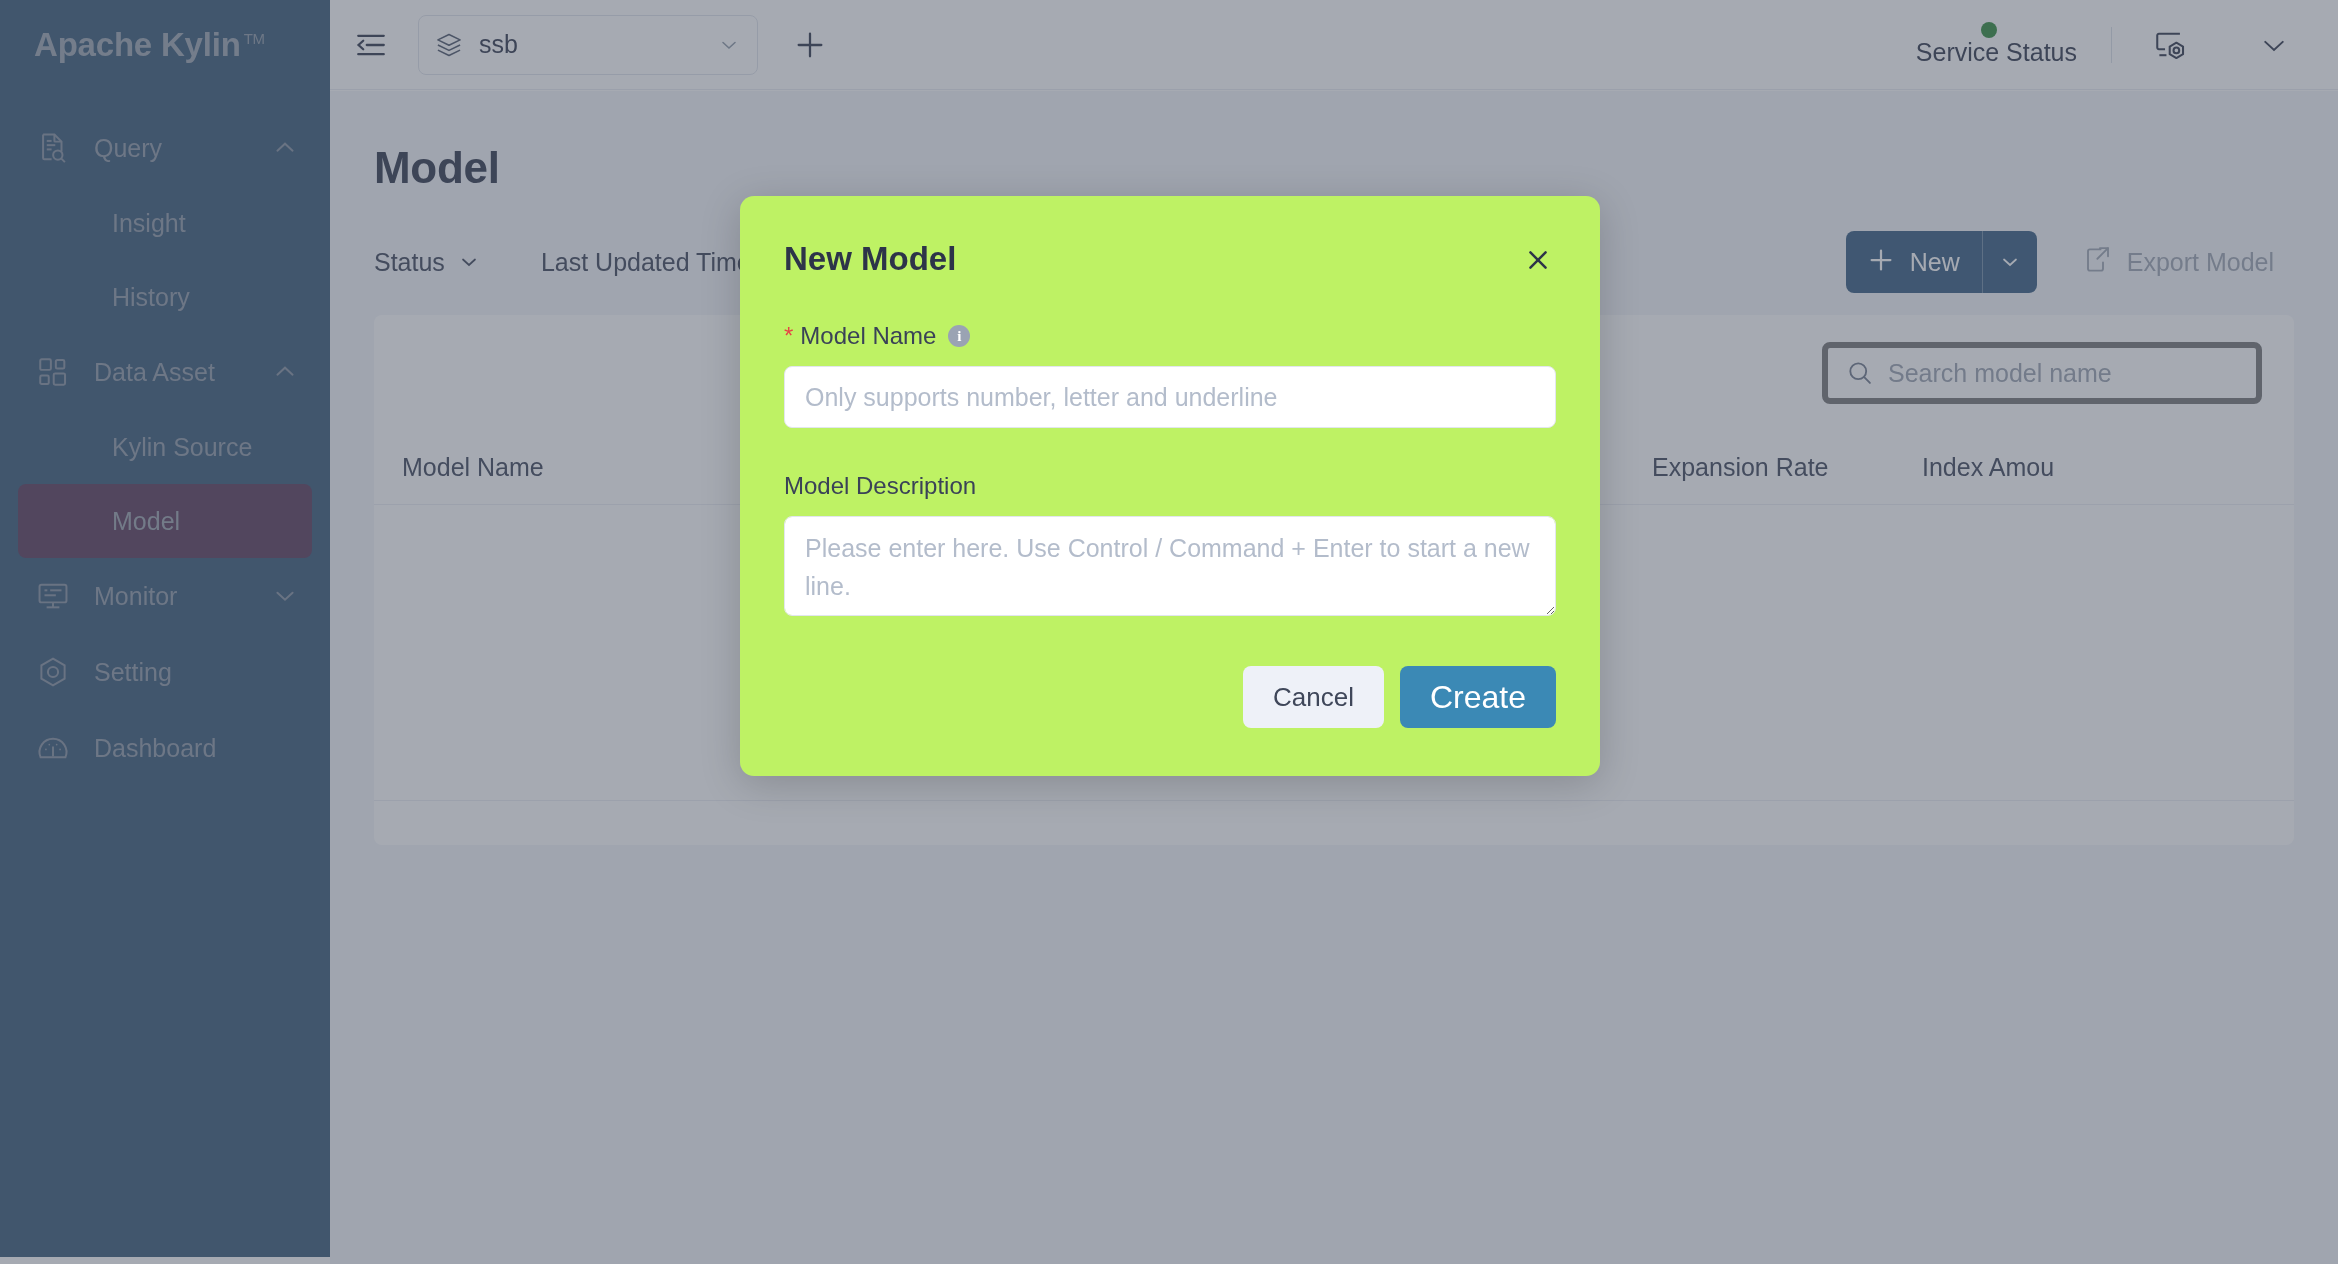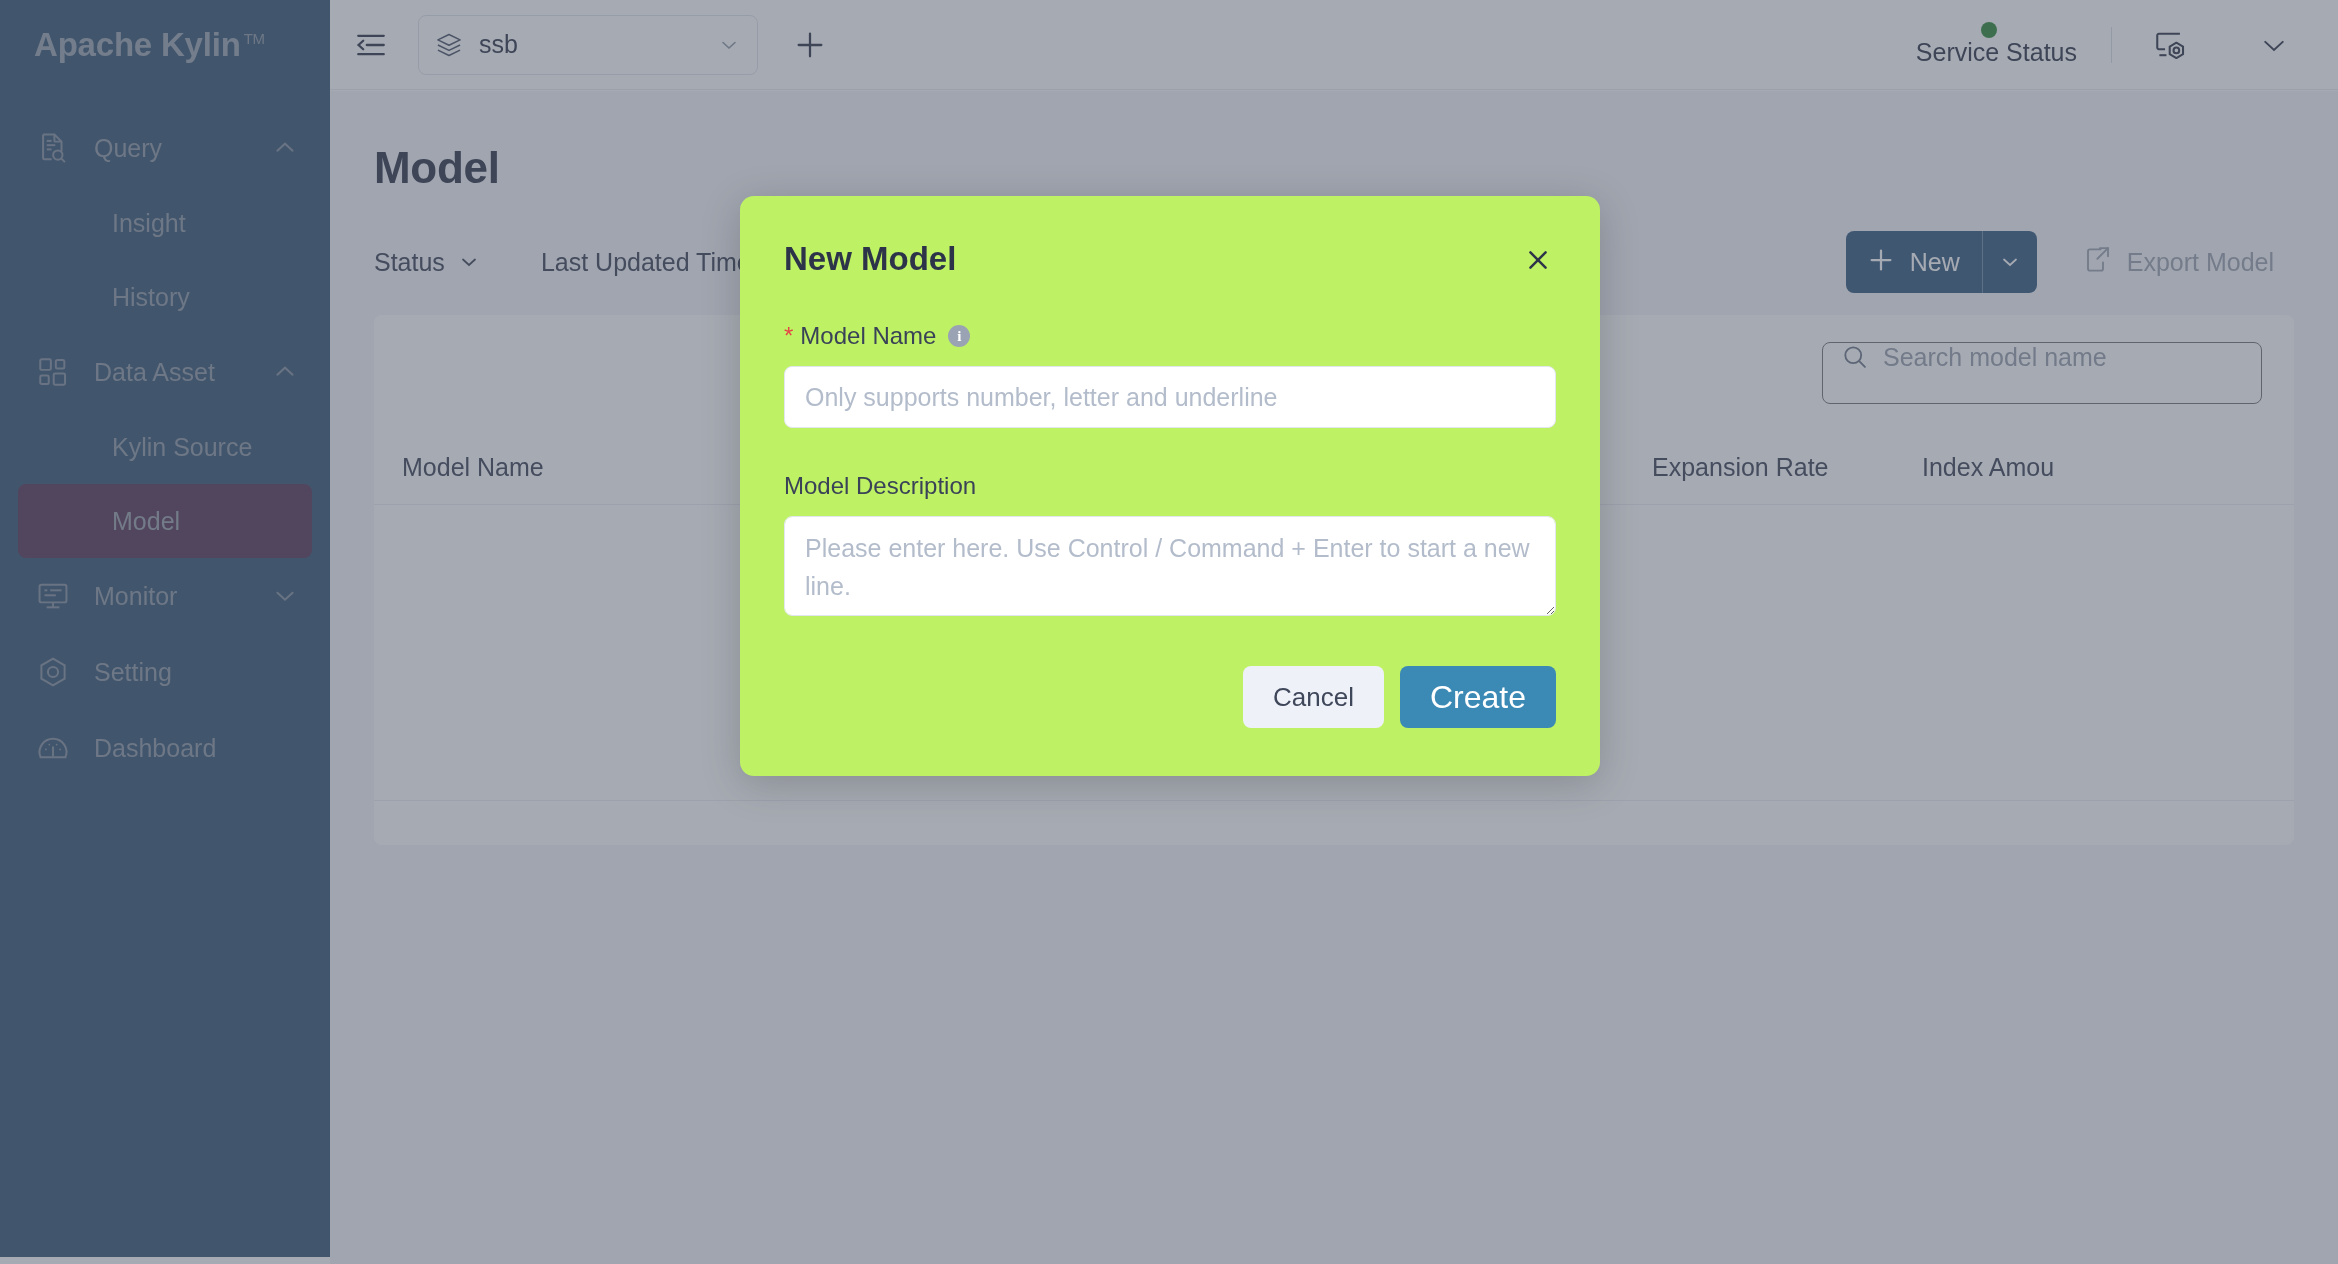--- a/index.html
+++ b/index.html
@@ -216,23 +216,23 @@
     position: relative;
     overflow: hidden;
   }
   .search-row {
     height: 116px;
     display: flex; align-items: center; justify-content: flex-end;
     padding: 0 32px;
   }
   .search-box {
     width: 440px; height: 62px;
-    border: 1px solid #737373;
-    border-radius: 8px;
-    display: flex; align-items: flex-start;
+    border: 6px solid #737373;
+    border-radius: 8px;
+    display: flex; align-items: center;
     padding: 0 18px;
     cursor: text;
   }
   .search-box .sic { color: #6c7689; display:flex; }
   .search-placeholder {
     margin-left: 14px;
     font-size: 25px;
     color: #98a0ae;
   }
   .tbl-head {

